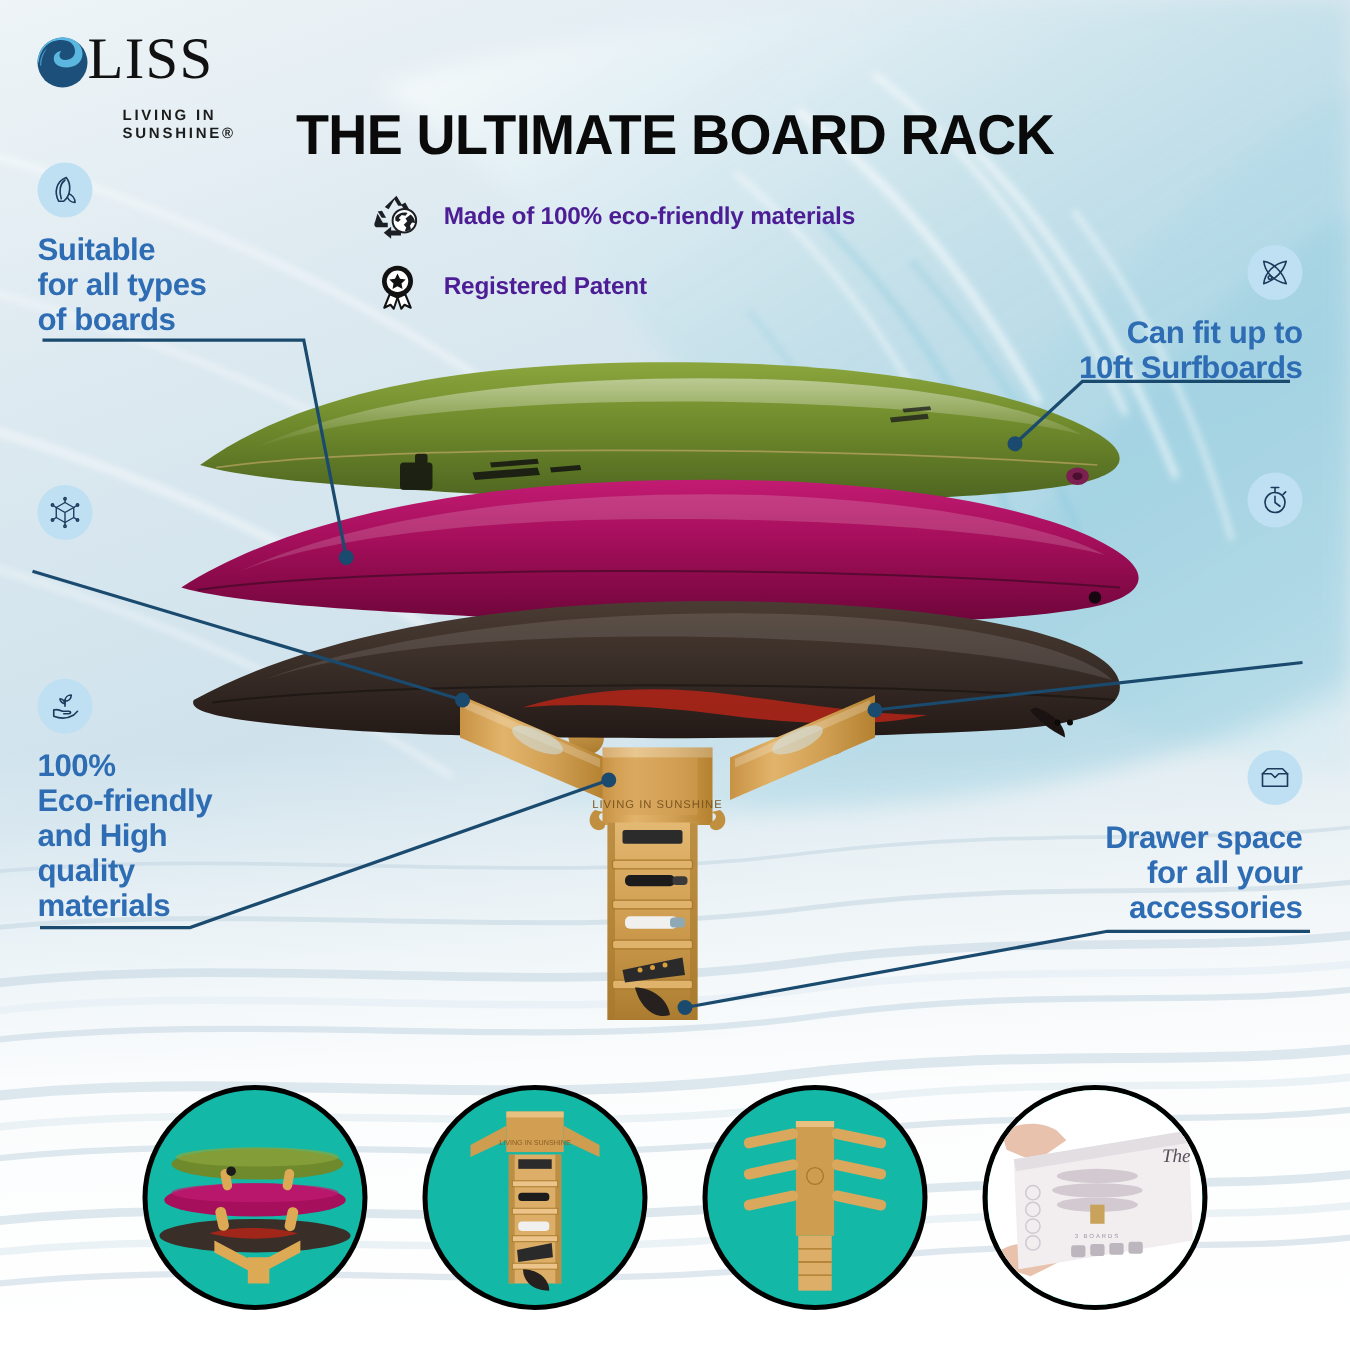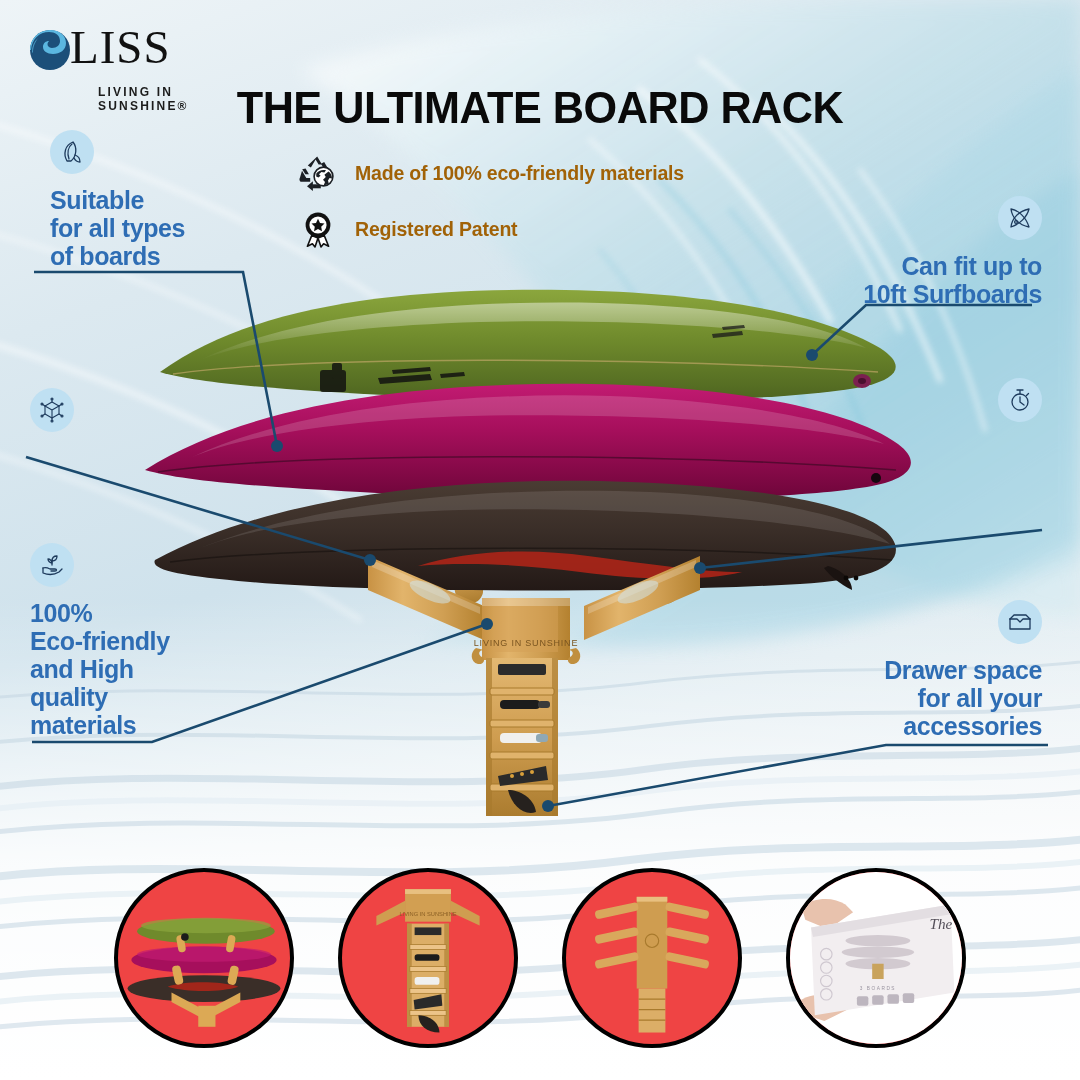--- a/index.html
+++ b/index.html
@@ -24,49 +24,49 @@
   
   .title { position:absolute; left:0; right:0; top:82px; text-align:center; z-index:6;
            font-size:45px; font-weight:bold; letter-spacing:-0.5px; color:#0a0a0a;
            transform:scaleX(0.96); transform-origin:center; }
 
   
   .badges { position:absolute; left:297px; top:152px; z-index:6; }
   .badge { display:flex; align-items:center; margin-bottom:14px; }
   .badge-ic { width:42px; height:42px; flex:0 0 42px; margin-right:16px;
               display:flex; align-items:center; justify-content:center; }
-  .badge-tx { font-size:19.5px; font-weight:bold; color:#a16207; letter-spacing:-0.2px; }
+  .badge-tx { font-size:19.5px; font-weight:bold; color:#4c1d95; letter-spacing:-0.2px; }
 
   
   .feat { position:absolute; z-index:6; }
   .feat .ic {
     width:44px; height:44px; border-radius:50%; background:#bfe0f2;
     display:flex; align-items:center; justify-content:center; margin-bottom:12px;
   }
   .feat .tx { font-size:25px; font-weight:bold; color:#2e6db4; line-height:1.12; letter-spacing:-0.4px; }
   .feat.right { text-align:right; }
   .feat.right .ic { margin-left:auto; }
 
-  .f-suitable { left:30px;  top:130px;  width:210px;margin-left:20px; }
+  .f-suitable { left:30px;  top:130px;  width:210px; }
   .f-space    { left:30px;  top:388px;  width:210px; }
   .f-eco      { left:30px;  top:543px;  width:215px; }
   .f-fit      { right:38px; top:196px;  width:215px; }
   .f-assem    { right:38px; top:378px;  width:215px; }
   .f-drawer   { right:38px; top:600px;  width:225px; }
 
   
   #wires { position:absolute; inset:0; z-index:5; pointer-events:none; }
 
   
   #product { position:absolute; left:0; top:0; width:1080px; height:1080px; z-index:3; }
 
   
   .thumbs { position:absolute; left:0; right:0; bottom:22px; height:190px; z-index:6;
             display:flex; justify-content:center; gap:44px; }
-  .thumb { width:180px; height:180px; border-radius:50%; background:#ef4444;
+  .thumb { width:180px; height:180px; border-radius:50%; background:#14b8a6;
            border:4px solid #000; overflow:hidden; position:relative; }
   .thumb svg { position:absolute; inset:0; width:100%; height:100%; }
 </style>
 </head>
 <body>
 
 <svg id="bg" viewBox="0 0 1080 1080" preserveAspectRatio="none">
   <defs>
     <linearGradient id="bgGrad" x1="0" y1="0" x2="0.35" y2="1">
       <stop offset="0%" stop-color="#eef4f7"></stop>

